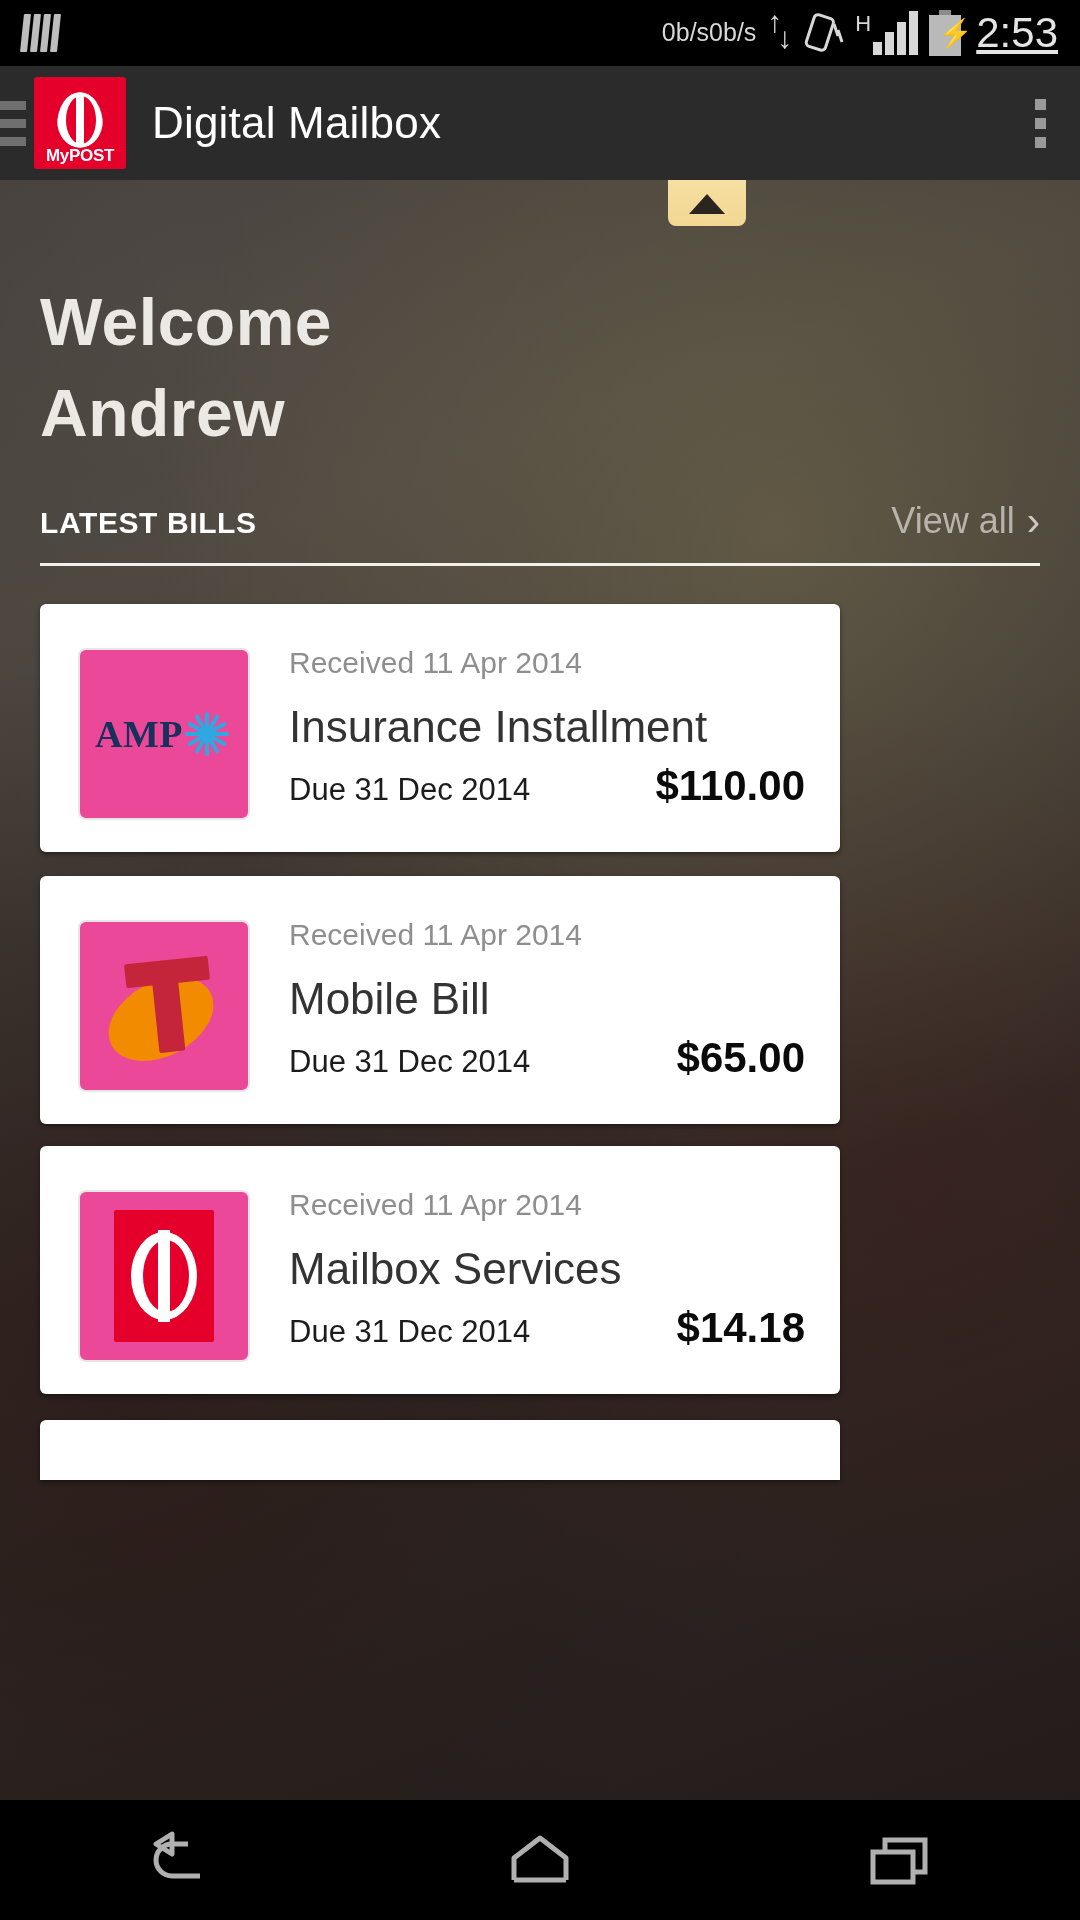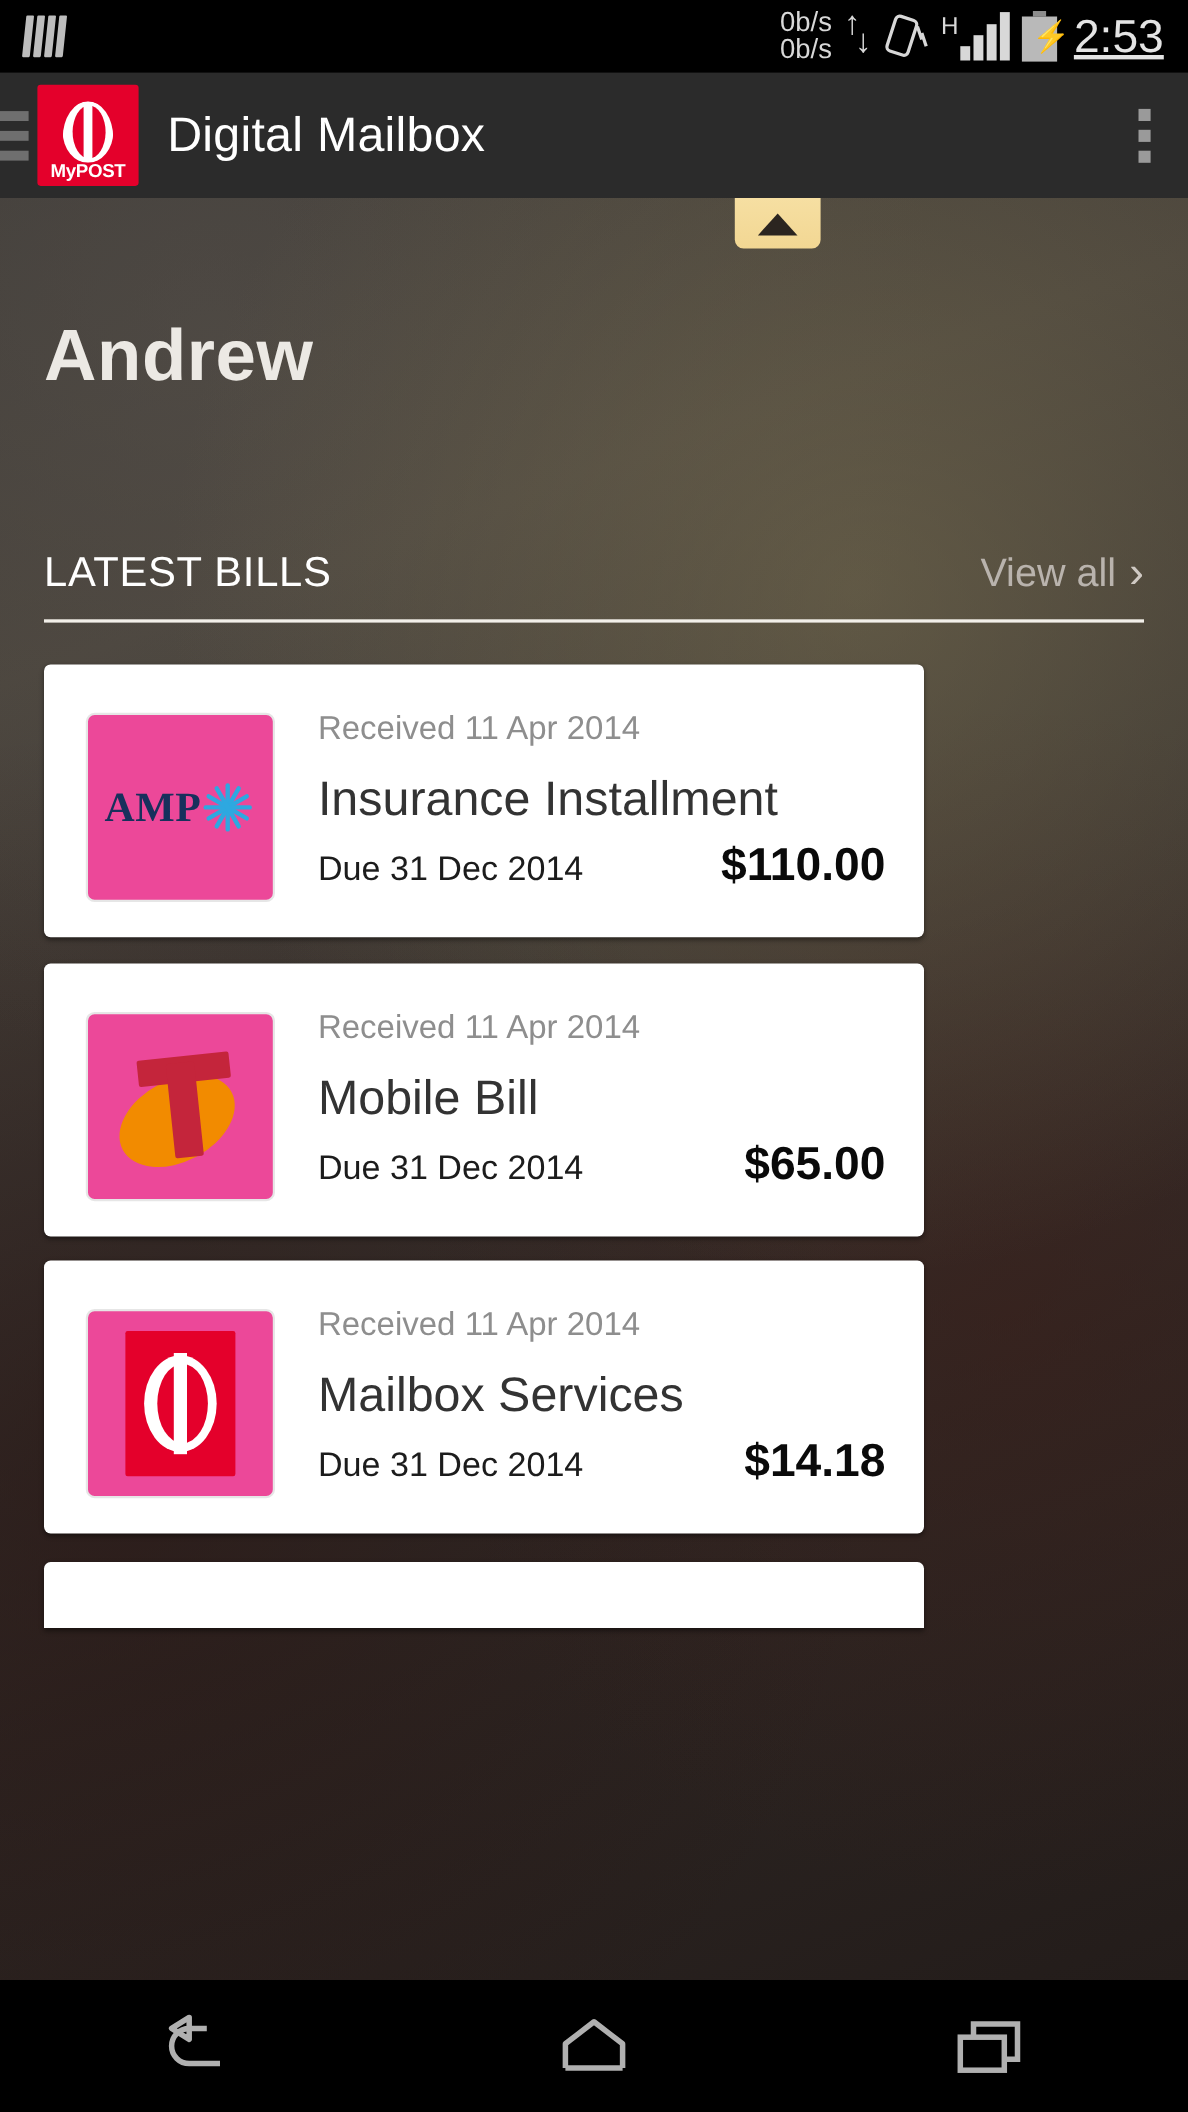--- a/index.html
+++ b/index.html
@@ -12,21 +12,21 @@
 
   
   .statusbar{
     position:absolute; top:0; left:0; width:1080px; height:66px;
     background:#000; display:flex; align-items:center;
   }
   .sb-left{ padding-left:22px; display:flex; align-items:center; }
   .sim-icon{ display:flex; gap:3px; align-items:flex-end; transform:skewX(-6deg); }
   .sim-icon i{ display:block; width:7px; height:38px; background:#bdbdbd; border-radius:1px; }
   .sb-right{ margin-left:auto; display:flex; align-items:center; padding-right:22px; gap:11px; }
-  .netspeed{ display:flex; flex-direction:column; align-items:flex-end; line-height:1.02;
+  .netspeed{ display:flex; flex-direction:row; align-items:flex-end; line-height:1.02;
              font-size:25px; color:#d8d8d8; font-family:"Liberation Sans", sans-serif; }
   .updown{ position:relative; width:26px; height:48px; color:#d8d8d8; }
   .updown .ar{ position:absolute; font-size:30px; line-height:30px; }
   .updown .up{ left:0; top:-2px; }
   .updown .dn{ left:10px; top:14px; }
   .rotate-icon{ width:40px; height:46px; position:relative; }
   .net-h{ display:flex; align-items:flex-end; gap:2px; }
   .hlabel{ font-size:22px; color:#d8d8d8; line-height:22px; margin-bottom:20px; }
   .bars{ display:flex; align-items:flex-end; gap:3px; height:44px; }
   .bars i{ display:block; width:9px; background:#d8d8d8; }
@@ -99,21 +99,21 @@
 
   .welcome{
     position:absolute; top:97px; left:40px; color:#ece9e4;
     font-size:66px; font-weight:bold; line-height:1.38; letter-spacing:0.5px;
   }
 
   .section-head{
     position:absolute; top:320px; left:40px; width:1000px;
     display:flex; align-items:baseline; justify-content:space-between;
   }
-  .section-title{ color:#ffffff; font-size:38px; font-weight:normal; letter-spacing:0.6px; }
+  .section-title{ color:#ffffff; font-size:30px; font-weight:bold; letter-spacing:0.6px; }
   .viewall{ color:#b9b3ad; font-size:36px; display:flex; align-items:center; gap:12px; }
   .viewall .chev{ font-size:40px; line-height:36px; color:#cfc9c3; }
   .divider{
     position:absolute; top:383px; left:40px; width:1000px; height:3px; background:#f2efe9;
   }
 
   
   .card{
     position:absolute; left:40px; width:800px; background:#ffffff;
     border-radius:6px; box-shadow:0 2px 5px rgba(0,0,0,0.45);
@@ -259,20 +259,21 @@
   </span>
 </div>
 
 <div class="content">
 
   <div class="collapse-tab">
     <span class="tri"></span>
   </div>
 
   <div class="welcome">
+    <div>Welcome</div>
     <div>Andrew</div>
   </div>
 
   <div class="section-head">
     <span class="section-title">LATEST BILLS</span>
     <span class="viewall">
       <span>View all</span>
       <span class="chev">›</span>
     </span>
   </div>

